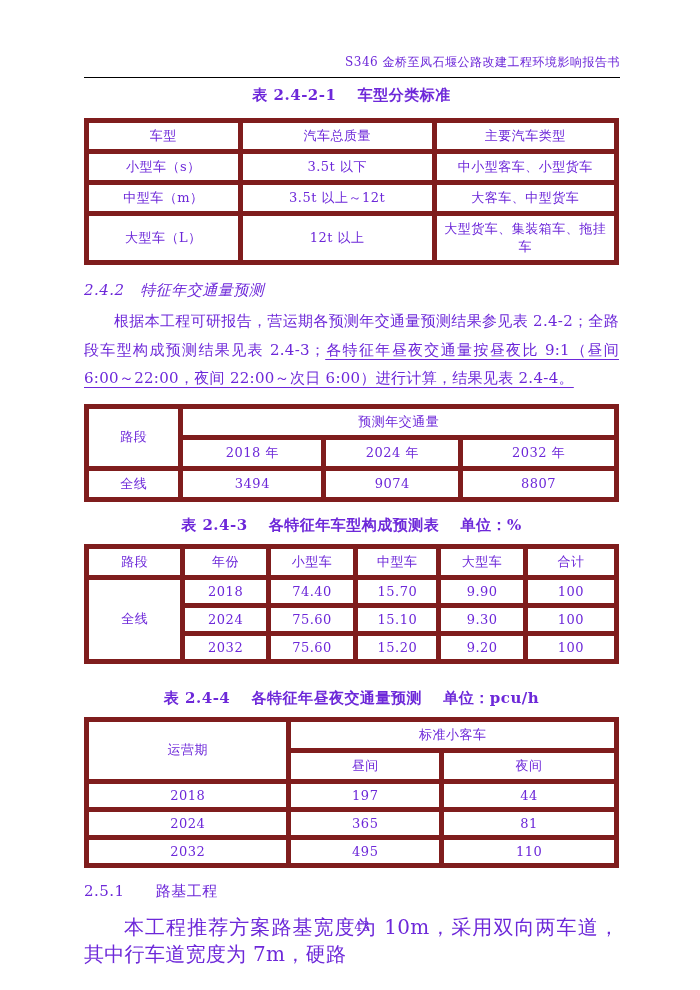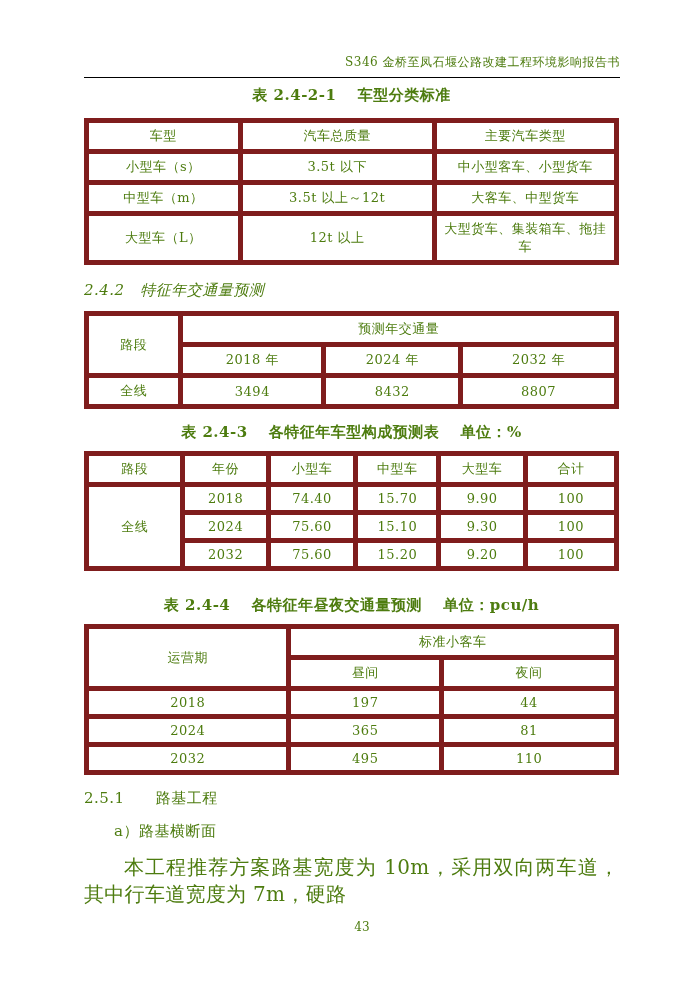--- a/index.html
+++ b/index.html
@@ -3,21 +3,21 @@
 <meta charset="utf-8">
 <style>
   * { margin: 0; padding: 0; box-sizing: border-box; }
   html, body { background: #ffffff; }
   .page {
     position: relative;
     width: 700px;
     height: 990px;
     background: #ffffff;
     font-family: "DejaVu Serif", "Liberation Serif", serif;
-    color: #4d7c0f;
+    color: #6d28d9;
     overflow: hidden;
   }
   .header {
     position: absolute;
     left: 84px;
     right: 80px;
     top: 54px;
     text-align: right;
     font-size: 12px;
     letter-spacing: 0.5px;
@@ -137,20 +137,21 @@
       </tr>
       <tr>
         <td>大型车（L）</td>
         <td>12t 以上</td>
         <td>大型货车、集装箱车、拖挂车</td>
       </tr>
     </tbody>
       </table>
 
     <div class="sec-heading h242">2.4.2　特征年交通量预测</div>
+    <p class="para"><span>根据本工程可研报告，营运期各预测年交通量预测结果参见表 2.4-2；全路段车型构成预测结果见表 2.4-3；</span><span class="u">各特征年昼夜交通量按昼夜比 9:1（昼间 6:00～22:00，夜间 22:00～次日 6:00）进行计算，结果见表 2.4-4。</span></p>
 
     <table class="doc-table t2">
       <colgroup>
           <col style="width:17.8%">
           <col style="width:27%">
           <col style="width:25.8%">
           <col style="width:29.4%">
         </colgroup>
       <tbody>
           <tr class="r1">
@@ -158,21 +159,21 @@
         <th colspan="3">预测年交通量</th>
       </tr>
       <tr class="r2">
         <th>2018 年</th>
         <th>2024 年</th>
         <th>2032 年</th>
       </tr>
       <tr>
         <td>全线</td>
         <td>3494</td>
-        <td>8432</td>
+        <td>9074</td>
         <td>8807</td>
       </tr>
     </tbody>
       </table>
 
     <div class="table-title tt3">表 2.4-3　 各特征年车型构成预测表　 单位：%</div>
     <table class="doc-table t3">
       <colgroup>
           <col style="width:18.2%">
           <col style="width:16.1%">
@@ -243,20 +244,19 @@
       </tr>
       <tr>
         <td>2032</td>
         <td>495</td>
         <td>110</td>
       </tr>
     </tbody>
       </table>
 
     <div class="sec-heading h251">2.5.1　　路基工程</div>
-    <div class="sec-heading hA">a）路基横断面</div>
     <p class="body-line">本工程推荐方案路基宽度为 10m，采用双向两车道，其中行车道宽度为 7m，硬路</p>
 
   </div>
 
   <div class="page-number">43</div>
 
 </div>
 
 </body></html>

